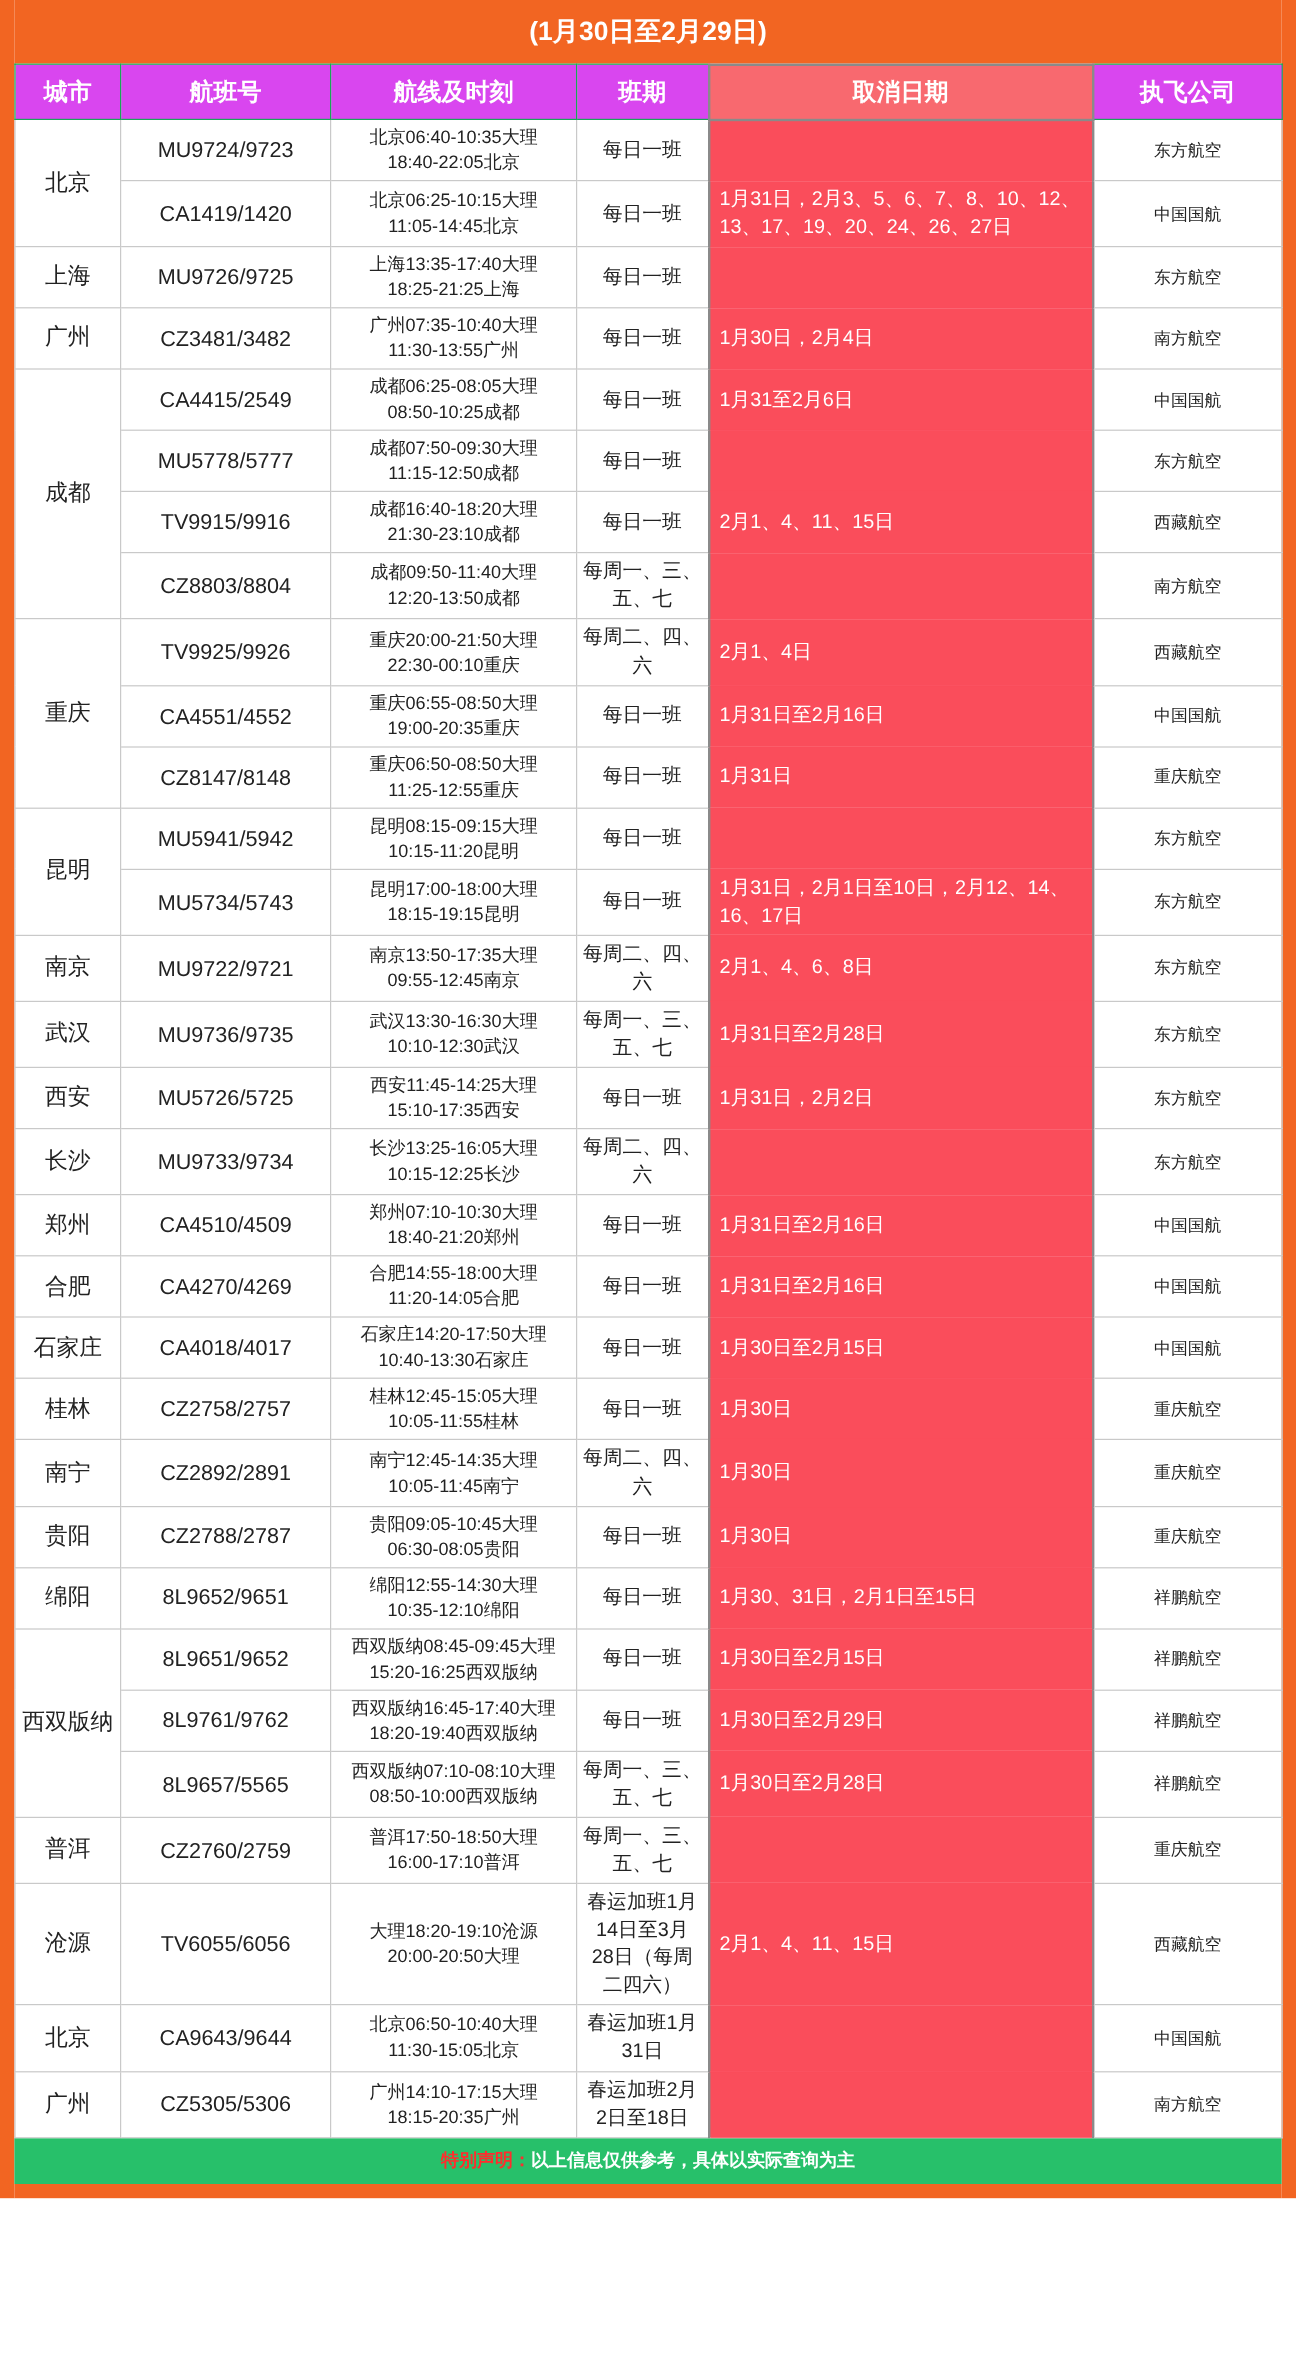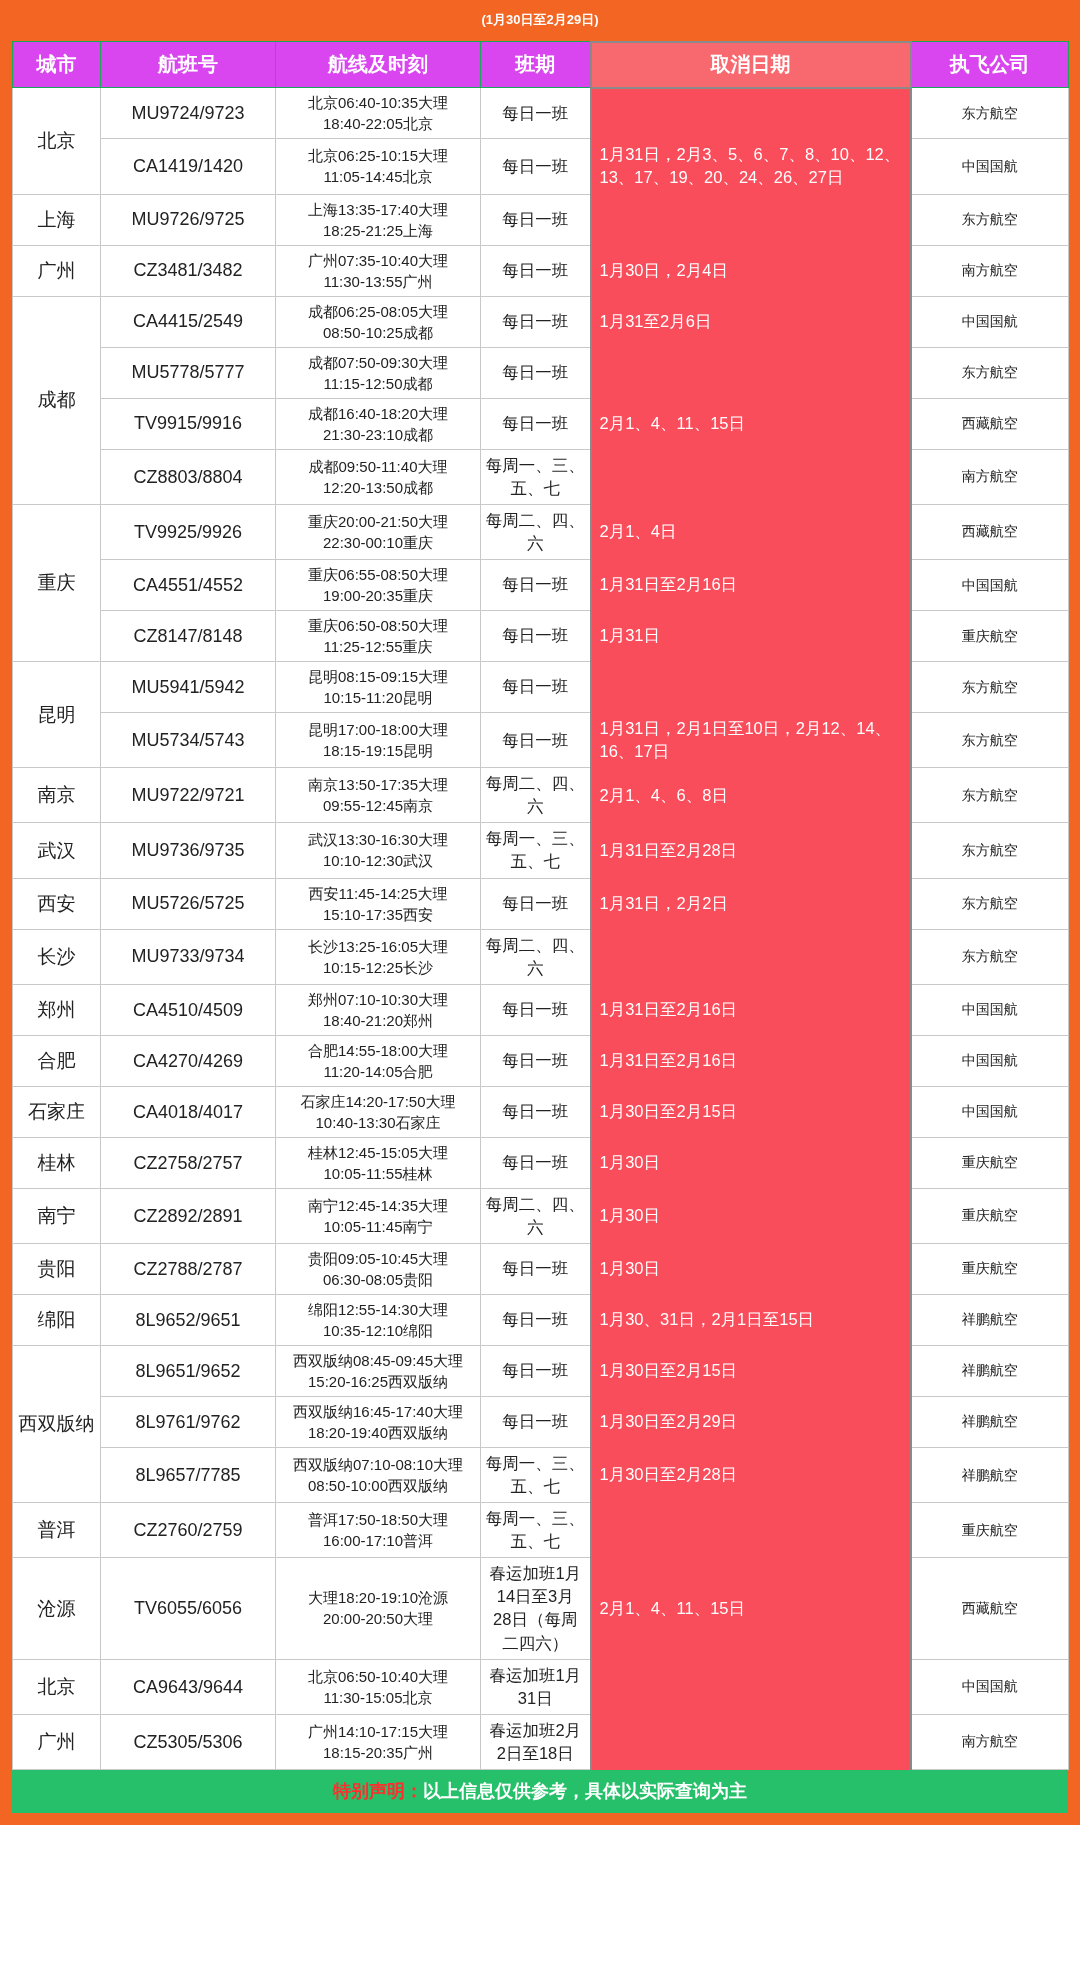--- a/index.html
+++ b/index.html
@@ -24,21 +24,21 @@
     text-align: center;
     padding: 10px 0 12px 0;
   }
   .title-main {
     font-size: 30px;
     font-weight: bold;
     letter-spacing: 1px;
     line-height: 1.25;
   }
   .title-sub {
-    font-size: 13px;
+    font-size: 22px;
     font-weight: bold;
     line-height: 1.3;
     margin-top: 2px;
   }
   table.sched {
     border-collapse: collapse;
     width: 1056px;
     table-layout: fixed;
   }
   table.sched col.c-city { width: 88px; }
@@ -104,21 +104,21 @@
     font-size: 14px;
     margin-top: 31px;
   }
   .footer {
     background: #27c06a;
     text-align: center;
     padding: 9px 0 10px 0;
   }
   .footer-text {
     color: #ffffff;
-    font-size: 18px;
+    font-size: 15px;
     font-weight: bold;
   }
   .footer-text .decl {
     color: #ff2d2d;
   }
   .bottom-strip {
     height: 12px;
     background: #f26522;
   }
   .two-line span { display: block; }
@@ -482,21 +482,21 @@
             <span>西双版纳16:45-17:40大理</span>
             <span>18:20-19:40西双版纳</span>
           </td>
           <td class="freq two-line">
             <span>每日一班</span>
           </td>
           <td class="cancel">1月30日至2月29日</td>
           <td class="airline">祥鹏航空</td>
         </tr>
         <tr>
-          <td class="flight">8L9657/7785</td>
+          <td class="flight">8L9657/5565</td>
           <td class="route two-line">
             <span>西双版纳07:10-08:10大理</span>
             <span>08:50-10:00西双版纳</span>
           </td>
           <td class="freq two-line">
             <span>每周一、三、</span>
             <span>五、七</span>
           </td>
           <td class="cancel">1月30日至2月28日</td>
           <td class="airline">祥鹏航空</td>

